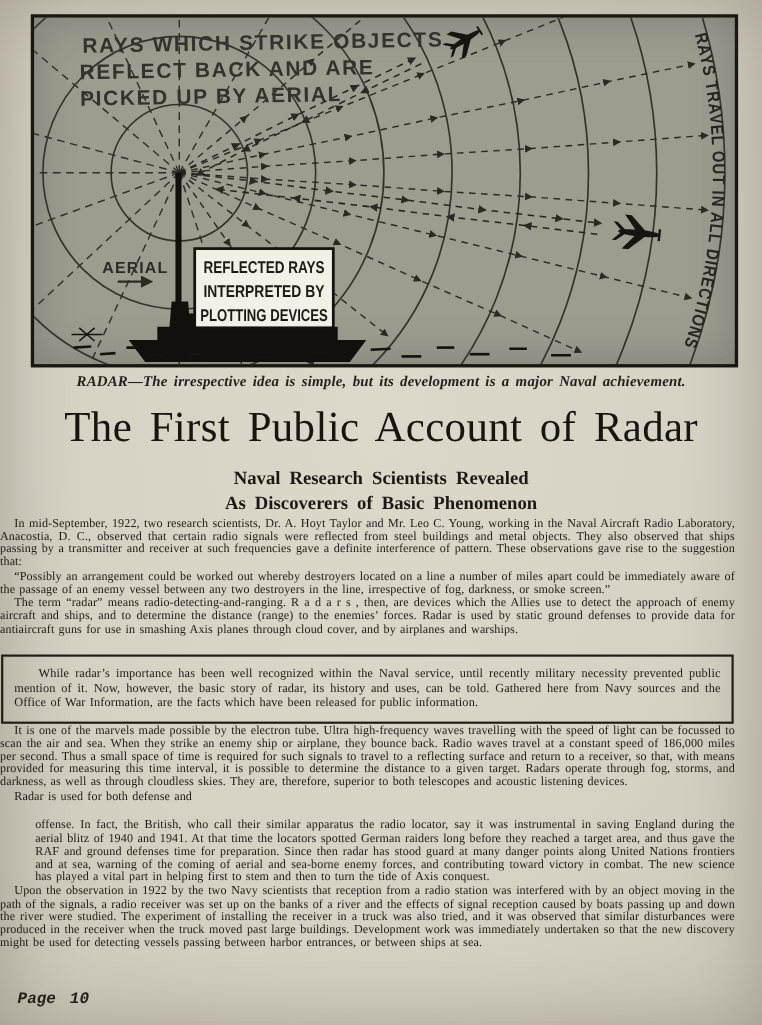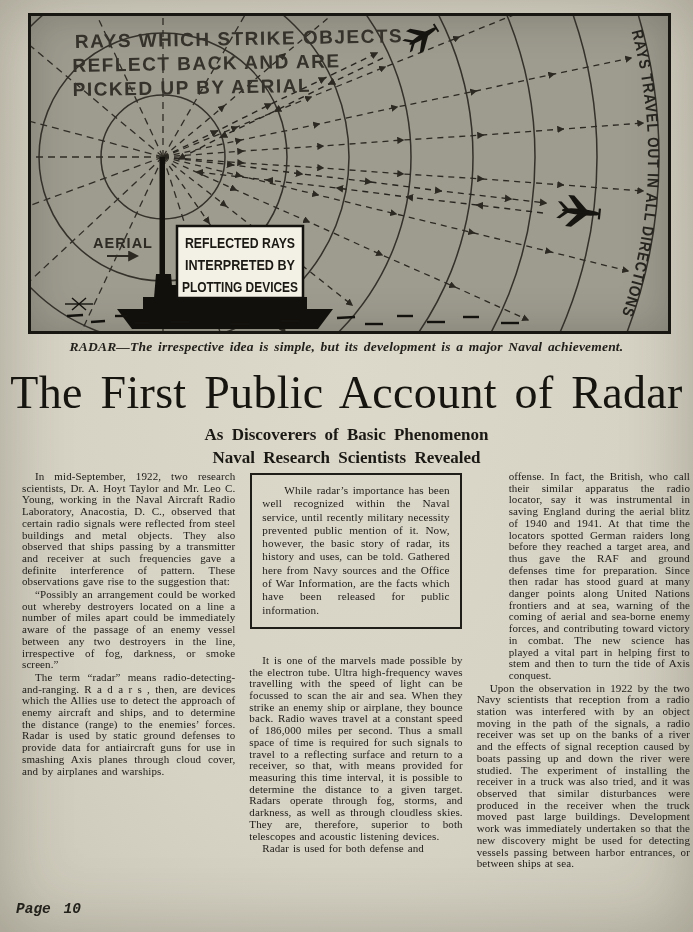--- a/index.html
+++ b/index.html
@@ -19,39 +19,39 @@
     box-shadow:inset 0 0 40px rgba(40,38,30,.25);
   }
   .fig svg{display:block;}
   .caption{
     position:absolute;top:339px;left:0;width:100%;
     text-align:center;font-size:13.5px;font-weight:bold;font-style:italic;
     letter-spacing:.2px;word-spacing:2px;color:#23211c;
   }
   .title{
     position:absolute;top:366px;left:0;width:100%;margin:0;
-    text-align:center;font-size:46px;font-weight:normal;
+    text-align:center;font-size:39px;font-weight:normal;
     word-spacing:6px;letter-spacing:.3px;color:#17150f;font-family:Liberation Serif, serif;
   }
   .subtitle{
     position:absolute;top:424px;left:0;width:100%;
     text-align:center;font-size:17px;font-weight:bold;
     line-height:1.35;word-spacing:4px;color:#1b1914;
   }
   .cols{
-    position:absolute;top:471px;left:22px;width:668px;
-    display:flex;gap:14px;
+    position:absolute;top:471px;left:0;width:668px;
+    display:flex;gap:14px;flex-direction:column;
   }
   .col{flex:1 1 0;text-align:justify;font-size:11px;line-height:11.7px;word-spacing:1px;letter-spacing:.1px;}
   .col p{margin:0 0 1px 0;text-indent:13px;}
   .col p.cont{text-indent:0;margin-left:32px;}
   .inset{
     border:2px solid #201e18;
     padding:9px 10px 10px 10px;
-    margin:2px 1px 26px 1px;
+    margin:2px 1px 1px 1px;
     font-size:11.2px;line-height:13.3px;
   }
   .inset p{margin:0;text-indent:22px;}
   .footer{
     position:absolute;left:16px;top:901px;
     font-size:14.5px;font-weight:bold;font-style:italic;color:#23211b;
     word-spacing:4px;
     font-family:Liberation Mono, monospace;
   }
   .ink{fill:#2c2a23;}
@@ -182,22 +182,22 @@
         <textPath href="#arcR" startOffset="0" textLength="288" lengthAdjust="spacingAndGlyphs">RAYS TRAVEL OUT IN ALL DIRECTIONS</textPath>
       </text>
     </svg>
   </figure>
 
   <div class="caption">RADAR—The irrespective idea is simple, but its development is a major Naval achievement.</div>
 
   <h1 class="title">The First Public Account of Radar</h1>
 
   <div class="subtitle">
+    <div>Naval Research Scientists Revealed</div>
     <div>As Discoverers of Basic Phenomenon</div>
-    <div>Naval Research Scientists Revealed</div>
   </div>
 
   <div class="cols">
     <div class="col">
       <p>In mid-September, 1922, two research scientists, Dr. A. Hoyt Taylor and Mr. Leo C. Young, working in the Naval Aircraft Radio Laboratory, Anacostia, D. C., observed that certain radio signals were reflected from steel buildings and metal objects.  They also observed that ships passing by a transmitter and receiver at such frequencies gave a definite interference of pattern.  These observations gave rise to the suggestion that:</p>
       <p>“Possibly an arrangement could be worked out whereby destroyers located on a line a number of miles apart could be immediately aware of the passage of an enemy vessel between any two destroyers in the line, irrespective of fog, darkness, or smoke screen.”</p>
       <p>The term “radar” means radio-detecting-and-ranging.  R a d a r s , then, are devices which the Allies use to detect the approach of enemy aircraft and ships, and to determine the distance (range) to the enemies’ forces.  Radar is used by static ground defenses to provide data for antiaircraft guns for use in smashing Axis planes through cloud cover, and by airplanes and warships.</p>
     </div>
     <div class="col">
       <div class="inset">

